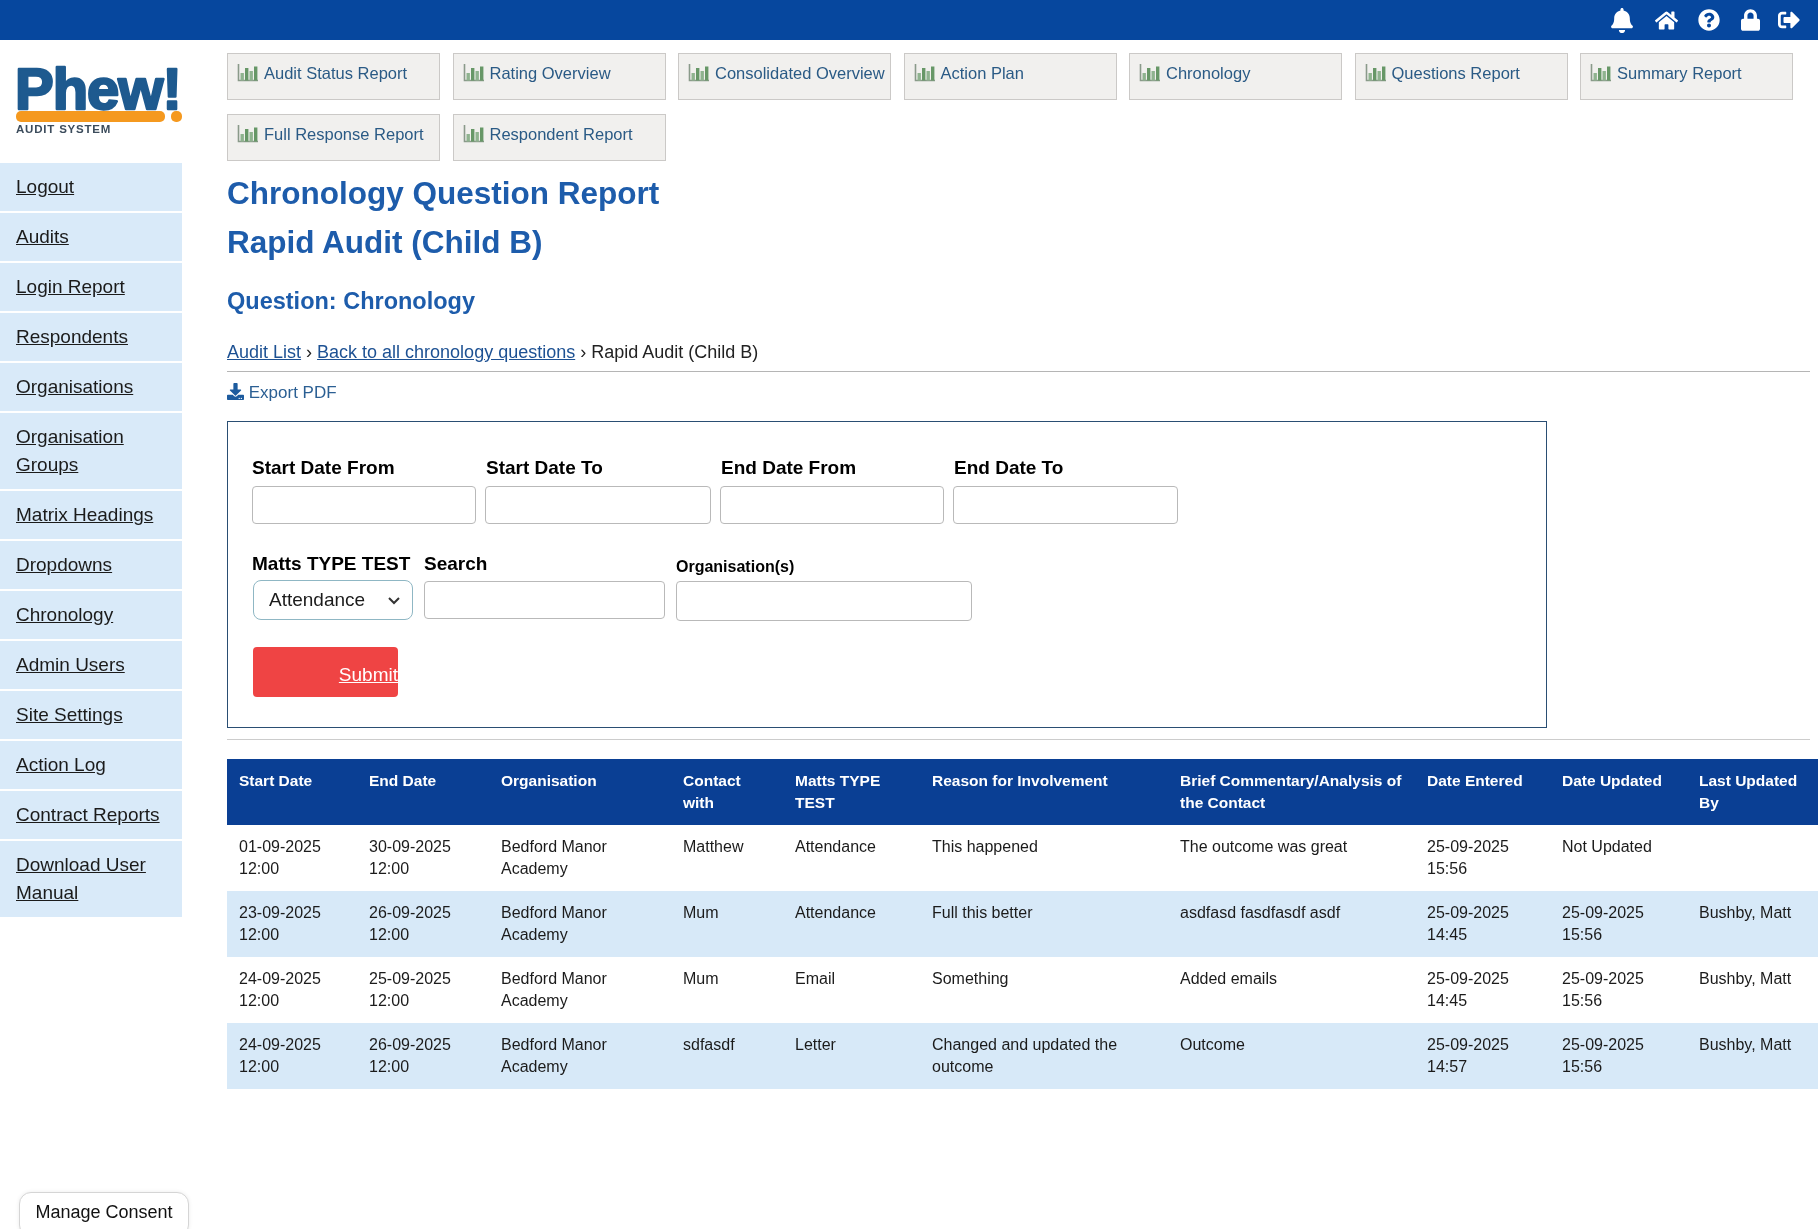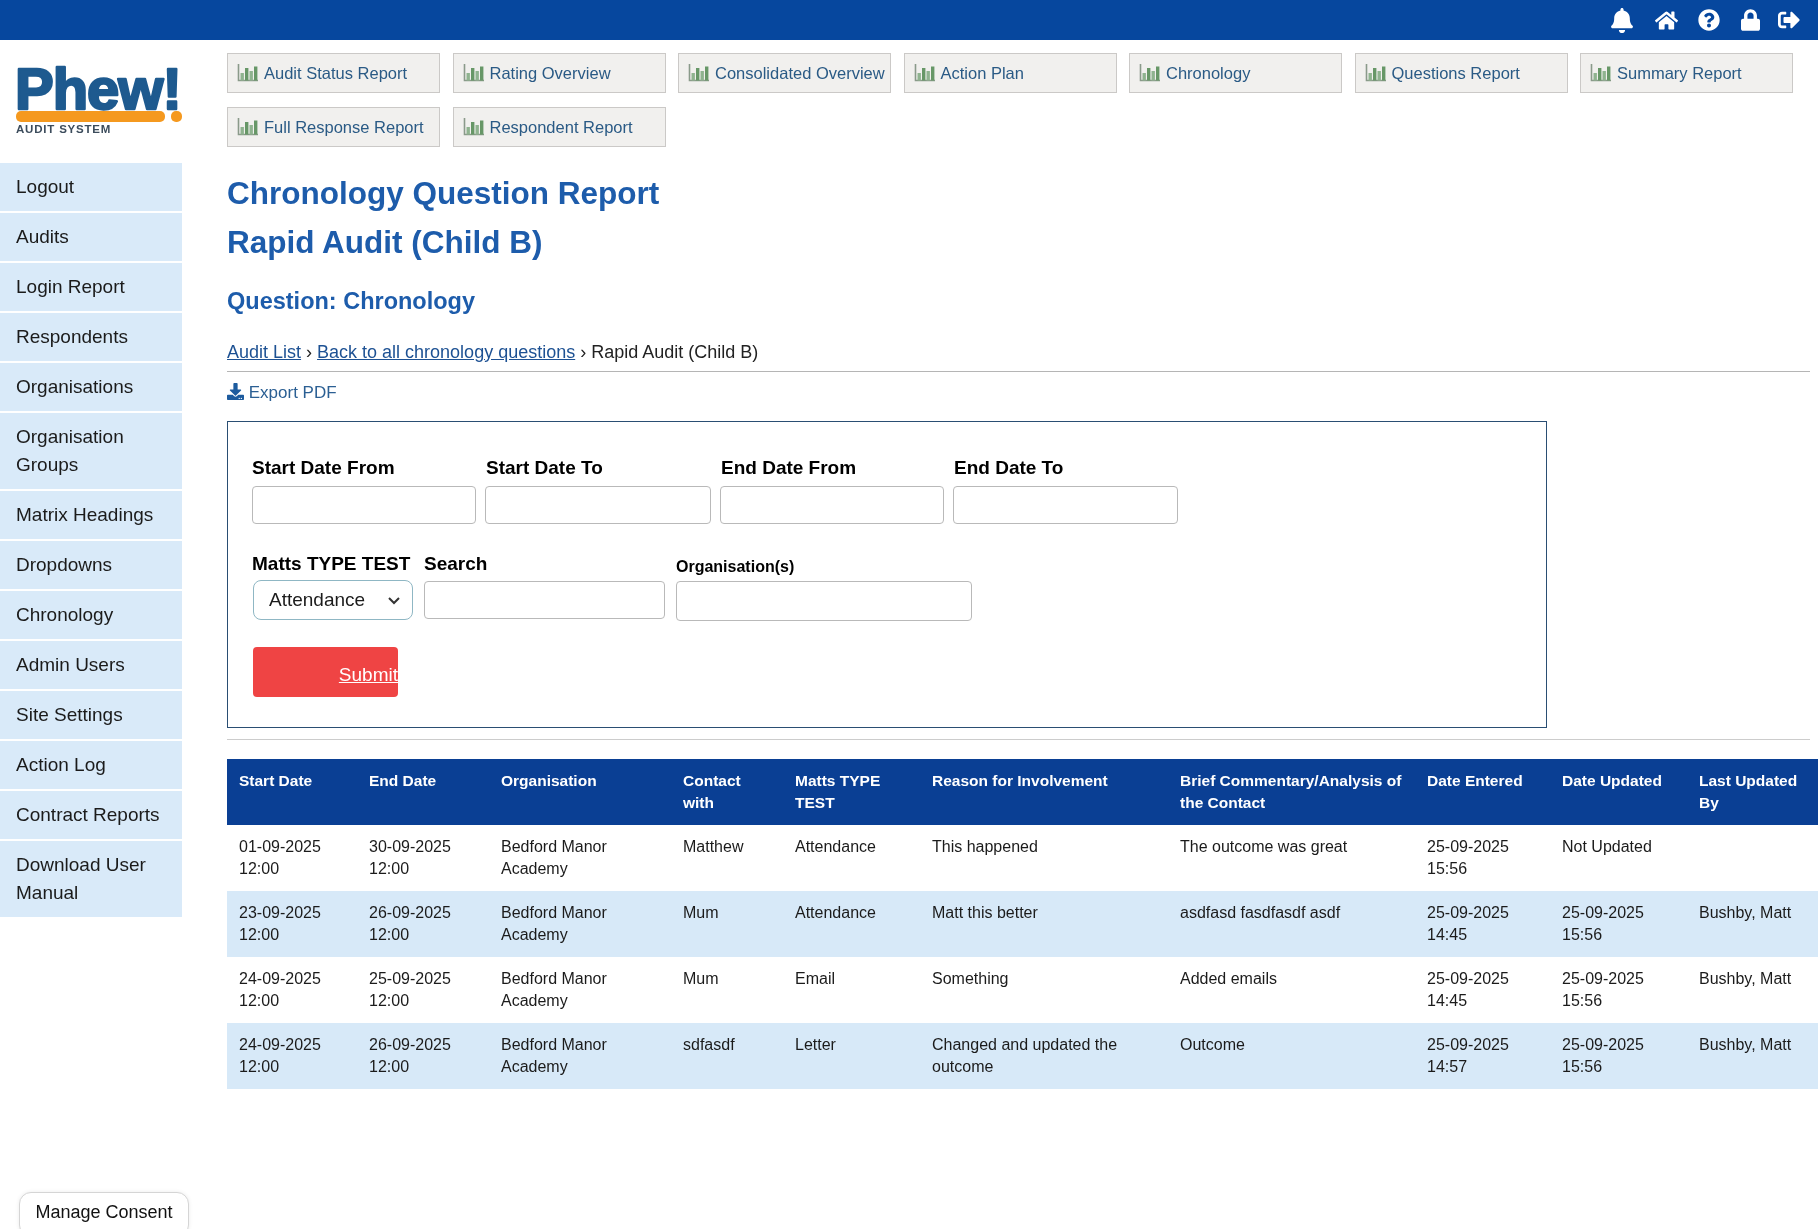--- a/index.html
+++ b/index.html
@@ -4,24 +4,24 @@
 <style>
 * { margin:0; padding:0; box-sizing:border-box; }
 html,body { width:1818px; height:1229px; overflow:hidden; background:#fff;
   font-family:"Liberation Sans", sans-serif; }
 .topbar { position:absolute; left:0; top:0; width:1818px; height:40px; background:#06479e; }
 .topbar svg { position:absolute; top:0; }
 .sidebar { position:absolute; left:0; top:40px; width:182px; }
 .logo { position:absolute; left:0; top:0; width:182px; height:123px; }
 .menu { position:absolute; left:0; top:123px; width:182px; list-style:none; }
 .menu li { background:#d9eaf9; border-bottom:2px solid #fff; padding:10px 4px 10px 16px;
-  line-height:28px; font-size:19px; color:#1b1b1b; }
+  line-height:28px; font-size:19px; color:#1b1b1b;text-decoration:underline; }
 .main { position:absolute; left:227px; top:40px; width:1591px; }
 .btnrow { position:absolute; left:0; top:13px; width:1591px; }
-.rbtn { position:relative; float:left; width:213px; height:40px; background:#f1f0ee;
+.rbtn { position:relative; float:left; width:213px; height:47px; background:#f1f0ee;
   border:1px solid #cbc9c7; margin:0 12.5px 14px 0; font-size:16.5px; color:#2a5a85;
   line-height:38px; }
 .rbtn svg { position:absolute; left:9px; top:10px; }
 .rbtn span { position:absolute; left:36px; top:0; }
 h1 { position:absolute; left:0; font-size:31.5px; font-weight:bold; color:#1d5cab;text-align:right; }
 h2 { position:absolute; left:0; font-size:23.5px; font-weight:bold; color:#1d5cab; }
 .crumbs { position:absolute; left:0; top:302px; font-size:18px; color:#222; }
 .crumbs a { color:#1d5193; }
 .hr1 { position:absolute; left:0; top:331px; width:1583px; height:0; border-top:1px solid #b5b5b5; }
 .hr2 { position:absolute; left:0; top:699px; width:1583px; height:0; border-top:1px solid #cccccc; }
@@ -247,21 +247,21 @@
           <td>25-09-2025 15:56</td>
           <td>Not Updated</td>
           <td></td>
     </tr>
     <tr class="alt">
       <td>23-09-2025 12:00</td>
           <td>26-09-2025 12:00</td>
           <td>Bedford Manor Academy</td>
           <td>Mum</td>
           <td>Attendance</td>
-          <td>Matt this better</td>
+          <td>Full this better</td>
           <td>asdfasd fasdfasdf asdf</td>
           <td>25-09-2025 14:45</td>
           <td>25-09-2025 15:56</td>
           <td>Bushby, Matt</td>
     </tr>
     <tr>
       <td>24-09-2025 12:00</td>
           <td>25-09-2025 12:00</td>
           <td>Bedford Manor Academy</td>
           <td>Mum</td>

